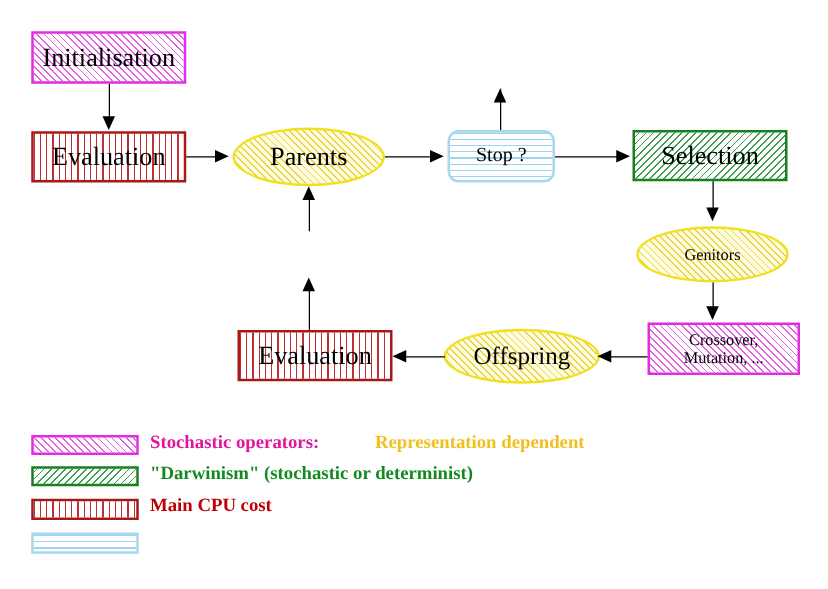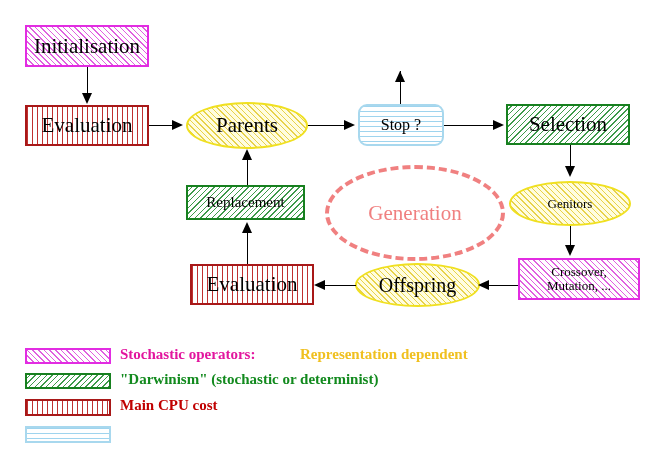--- a/index.html
+++ b/index.html
@@ -147,27 +147,21 @@
 
   <div class="node fill-magenta-diag" style="left:518px; top:258px; width:122px; height:42px; font-size:13px;">
     <span class="node-label">Crossover,
 Mutation, ...</span>
   </div>
 
   <div class="node fill-red-vert" style="left:190px; top:264px; width:124px; height:41px; font-size:21px;">
     <span class="node-label">Evaluation</span>
   </div>
 
-  <div class="node fill-green-diag" style="left:186px; top:185px; width:119px; height:35px; font-size:15px;">
-    <span class="node-label">Replacement</span>
-  </div>
-
-  <div class="generation-ellipse" style="left:325px; top:165px; width:172px; height:88px;">
-    <span class="node-label">Generation</span>
-  </div>
+
 
   <div class="edge edge-v" style="left:87px; top:67px; height:30px;"></div>
   <div class="arrowhead ah-down" style="left:82px; top:93px;"></div>
 
   <div class="edge edge-h" style="left:149px; top:125px; width:26px;"></div>
   <div class="arrowhead ah-right" style="left:172px; top:120px;"></div>
 
   <div class="edge edge-h" style="left:308px; top:125px; width:38px;"></div>
   <div class="arrowhead ah-right" style="left:344px; top:120px;"></div>
 

